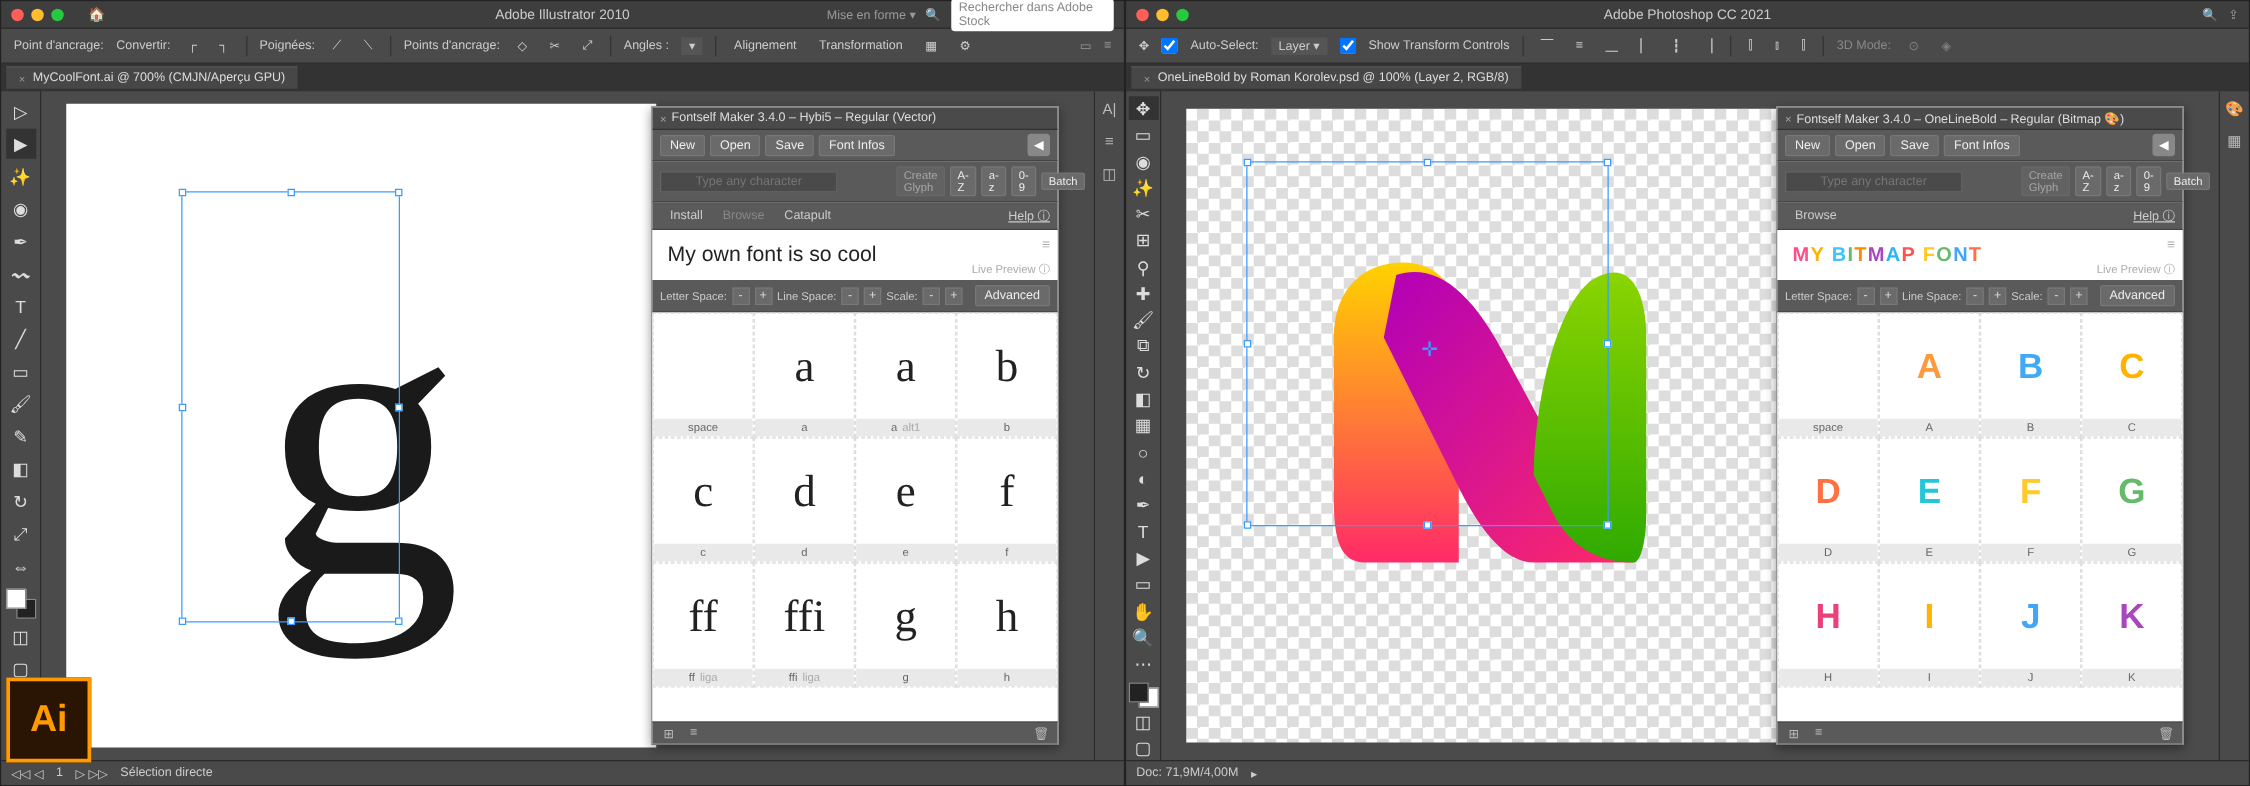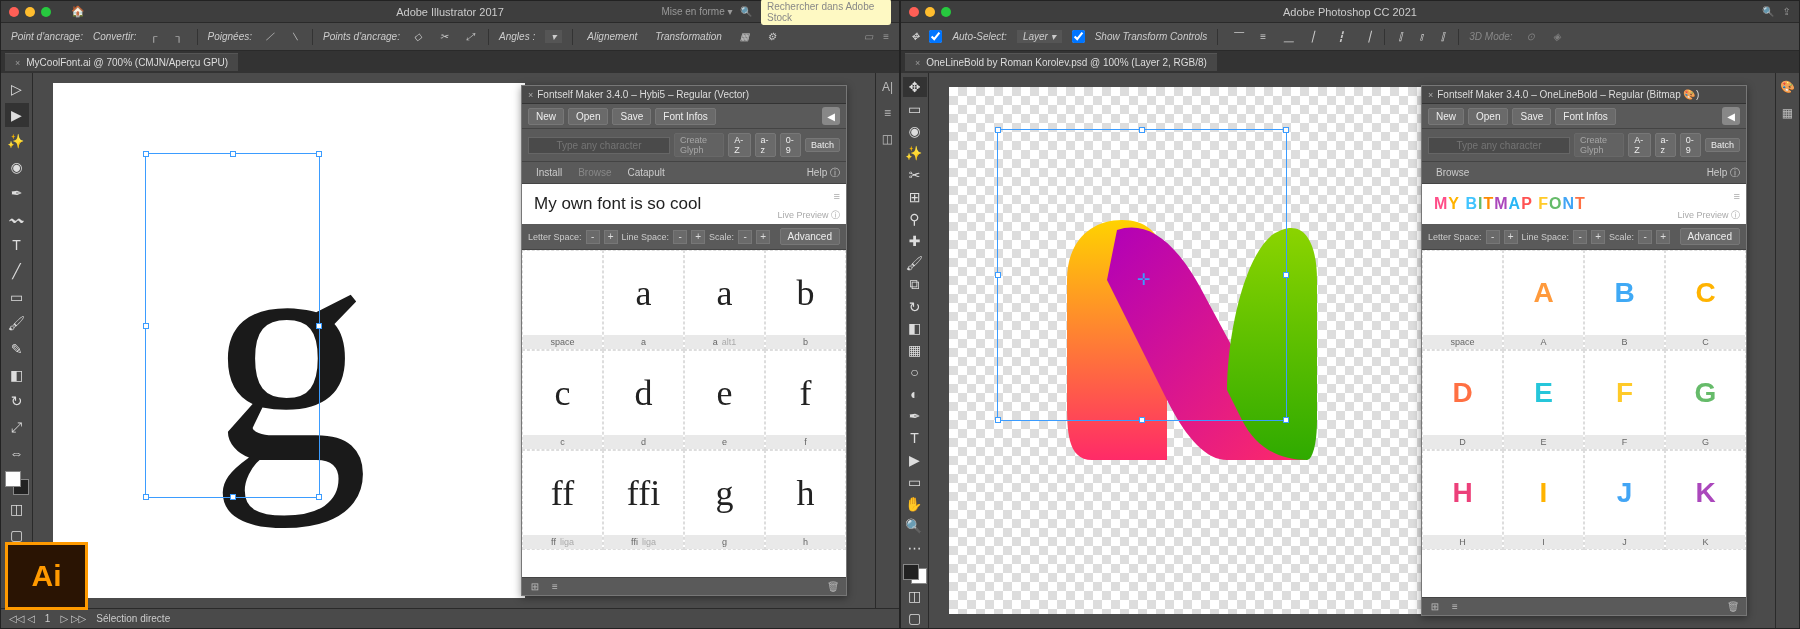--- a/index.html
+++ b/index.html
@@ -6,23 +6,23 @@
 body{background:#000;display:flex;width:1800px;height:629px;overflow:hidden;}
 .app-window{flex:1;display:flex;flex-direction:column;background:#333;position:relative;border:1px solid #222;}
 .titlebar{height:22px;background:#3e3e3e;display:flex;align-items:center;padding:0 8px;color:#ccc;font-size:11px;position:relative;border-bottom:1px solid #2a2a2a;}
 .traffic{display:flex;gap:6px;}
 .dot{width:10px;height:10px;border-radius:50%;}
 .red{background:#ff5f56;}
 .yellow{background:#ffbd2e;}
 .green{background:#27c93f;}
 .title-center{position:absolute;left:50%;transform:translateX(-50%);font-size:11px;color:#ccc;}
 .title-right{margin-left:auto;display:flex;gap:8px;align-items:center;color:#999;font-size:10px;}
-.search-stock{background:#fef9c3;border-radius:3px;padding:2px 6px;font-size:10px;width:130px;color:#888;}
+.search-stock{background:#ffffff;border-radius:3px;padding:2px 6px;font-size:10px;width:130px;color:#888;}
 .options-bar{height:28px;background:#4a4a4a;display:flex;align-items:center;padding:0 10px;gap:10px;color:#ccc;font-size:10px;border-bottom:1px solid #2a2a2a;}
-.options-bar span{white-space:nowrap;font-style:italic;}
+.options-bar span{white-space:nowrap;}
 .opt-btn{padding:1px 4px;cursor:pointer;}
 .vert-sep{width:1px;height:16px;background:#333;}
 .doc-tab-bar{height:22px;background:#333;display:flex;align-items:center;padding:0 4px;}
 .doc-tab{background:#474747;color:#ddd;font-size:10px;padding:3px 10px;display:flex;align-items:center;gap:6px;border-top:1px solid #555;}
 .doc-tab .x{color:#999;font-size:9px;}
 .workzone{flex:1;display:flex;min-height:0;}
 .tool-col{width:32px;background:#4a4a4a;display:flex;flex-direction:column;align-items:center;padding-top:4px;gap:2px;border-right:1px solid #2a2a2a;}
 .tool-col.narrow{width:28px;}
 .tool{width:24px;height:24px;display:flex;align-items:center;justify-content:center;color:#ddd;font-size:14px;cursor:pointer;}
 .tool.sel{background:#333;}
@@ -43,25 +43,25 @@
 .n-art{position:absolute;left:50%;top:48%;transform:translate(-50%,-50%);}
 .fontself-panel{position:absolute;top:12px;right:28px;width:326px;bottom:12px;background:#fff;border:1px solid #777;display:flex;flex-direction:column;font-size:11px;box-shadow:0 2px 8px rgba(0,0,0,0.4);}
 .fs-titlebar{height:18px;background:#4a4a4a;color:#ddd;font-size:10px;display:flex;align-items:center;padding:0 6px;border-bottom:1px solid #333;}
 .fs-titlebar .close-x{color:#aaa;margin-right:4px;font-size:9px;}
 .fs-row{background:#5a5a5a;display:flex;align-items:center;padding:3px 6px;gap:4px;border-bottom:1px solid #444;}
 .fs-btn{background:#6a6a6a;color:#eee;border:1px solid #777;padding:2px 7px;font-size:10px;cursor:pointer;border-radius:2px;}
 .fs-back-arrow{margin-left:auto;width:18px;height:18px;background:#888;border-radius:3px;display:flex;align-items:center;justify-content:center;color:#fff;font-size:10px;}
 .fs-input-row{background:#5a5a5a;display:flex;align-items:center;padding:4px 6px;gap:4px;border-bottom:1px solid #444;}
 .fs-type-input{flex:1;background:#4a4a4a;border:1px solid #666;color:#888;padding:2px 4px;font-size:10px;text-align:center;}
 .fs-pill{background:#6a6a6a;color:#eee;border:1px solid #777;padding:1px 5px;font-size:9px;border-radius:2px;cursor:pointer;}
-.fs-pill.dis{opacity:0.5;}
+.fs-pill.dis{opacity:0.5;margin-left:43px;}
 .fs-tab-row{background:#5a5a5a;display:flex;align-items:center;padding:3px 6px;border-bottom:1px solid #444;}
 .fs-tab{color:#ccc;font-size:10px;padding:2px 8px;cursor:pointer;}
 .fs-tab.dim{color:#888;}
-.fs-help{margin-left:auto;color:#ccc;font-size:10px;}
+.fs-help{margin-left:auto;color:#ccc;font-size:10px;text-decoration:underline;}
 .fs-preview{background:#fff;padding:10px 12px;font-size:17px;color:#222;font-family:Georgia,serif;position:relative;}
 .fs-preview .lp{position:absolute;right:6px;bottom:2px;font-size:9px;color:#aaa;}
 .fs-preview .burger{position:absolute;right:6px;top:6px;color:#aaa;font-size:11px;}
 .bitmap-font{font-family:Arial,sans-serif;font-weight:900;font-size:16px;letter-spacing:1px;}
 .bitmap-font span:nth-child(1){color:#ff4d88;}
 .bitmap-font span:nth-child(2){color:#ffb300;}
 .bitmap-font span:nth-child(3){color:#40c4ff;}
 .bitmap-font span:nth-child(4){color:#66bb6a;}
 .bitmap-font span:nth-child(5){color:#ff8a00;}
 .bitmap-font span:nth-child(6){color:#ab47bc;}
@@ -76,37 +76,37 @@
 .fs-grid{flex:1;overflow-y:auto;background:#fff;position:relative;}
 .glyph-row{display:flex;height:100px;}
 .glyph-cell{flex:1;border:1px dashed #ddd;display:flex;flex-direction:column;align-items:center;justify-content:flex-end;position:relative;}
 .glyph-cell .g{flex:1;display:flex;align-items:center;justify-content:center;font-family:Georgia,serif;font-size:36px;color:#222;}
 .glyph-cell .g.bitmap{font-family:Arial,sans-serif;font-weight:900;font-size:28px;}
 .glyph-cell .lbl{width:100%;background:#e9e9e9;color:#666;font-size:9px;text-align:center;padding:2px 15px;display:flex;justify-content:center;gap:4px;}
 .glyph-cell .lbl .sub{color:#aaa;text-align:right;}
 .fs-footer{height:18px;background:#5a5a5a;border-top:1px solid #444;display:flex;align-items:center;padding:0 6px;gap:6px;}
 .fs-footer .fic{width:14px;height:14px;color:#bbb;font-size:10px;display:flex;align-items:center;justify-content:center;}
 .status-bar{height:20px;background:#4a4a4a;border-top:1px solid #2a2a2a;display:flex;align-items:center;padding:0 8px;color:#ccc;font-size:10px;gap:10px;}
-.app-badge{position:absolute;bottom:18px;left:4px;width:83px;height:68px;display:flex;align-items:center;justify-content:center;font-size:30px;font-weight:bold;border:3px solid;z-index:10;}
+.app-badge{position:absolute;bottom:18px;left:4px;width:68px;height:68px;display:flex;align-items:center;justify-content:center;font-size:30px;font-weight:bold;border:3px solid;z-index:10;}
 .ai-badge{background:#2a1403;border-color:#ff9a00;color:#ff9a00;font-family:sans-serif;}
 .ps-badge{background:#001d26;border-color:#22c0f2;color:#22c0f2;font-family:sans-serif;}
 </style>
 </head>
 <body>
 
 <div class="app-window">
   <div class="titlebar">
     <div class="traffic">
       <div class="dot red"></div>
       <div class="dot yellow"></div>
       <div class="dot green"></div>
     </div>
     <div style="width:20px"></div>
     <span style="color:#bbb;">🏠</span>
-    <div class="title-center">Adobe Illustrator 2017</div>
+    <div class="title-center">Adobe Illustrator 2010</div>
     <div class="title-right">
       <span>Mise en forme ▾</span>
       <span style="color:#999;">🔍</span>
       <div class="search-stock" placeholder="Rechercher dans Adobe Stock"><span>Rechercher dans Adobe Stock</span></div>
     </div>
   </div>
 
   <div class="options-bar">
     <span>Point d'ancrage:</span>
     <span>Convertir:</span>
@@ -571,14 +571,18 @@
         </div>
       </div>
     </div>
 
     <div class="right-col">
       <span class="ic">🎨</span>
       <span class="ic">▦</span>
     </div>
   </div>
 
+  <div class="status-bar">
+    <span>Doc: 71,9M/4,00M</span>
+    <span>▸</span>
+  </div>
 
 </div>
 
 </body></html>

